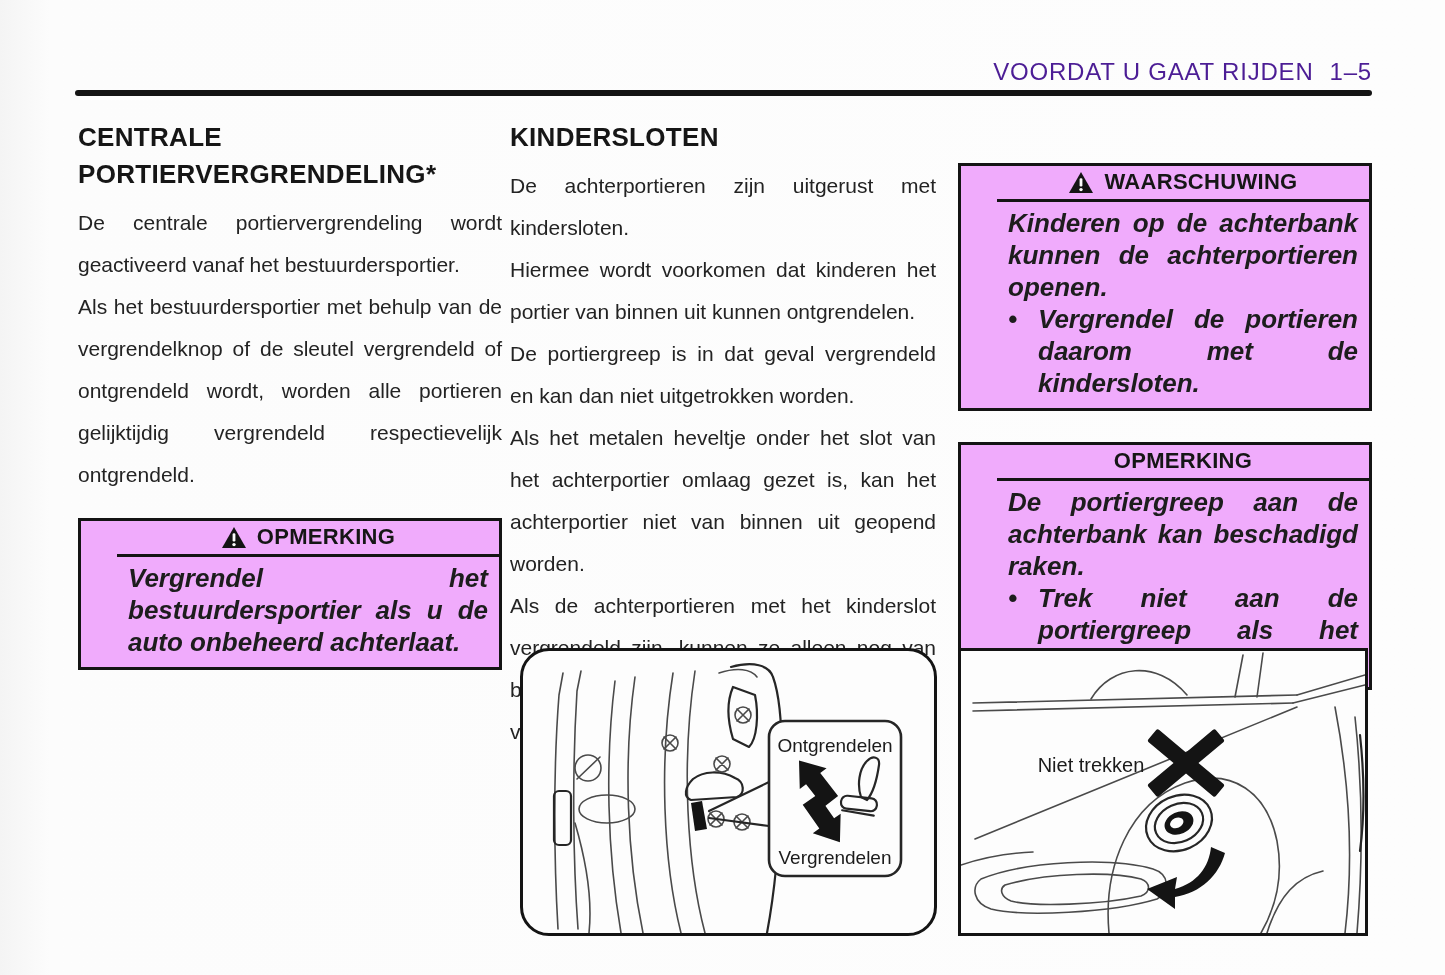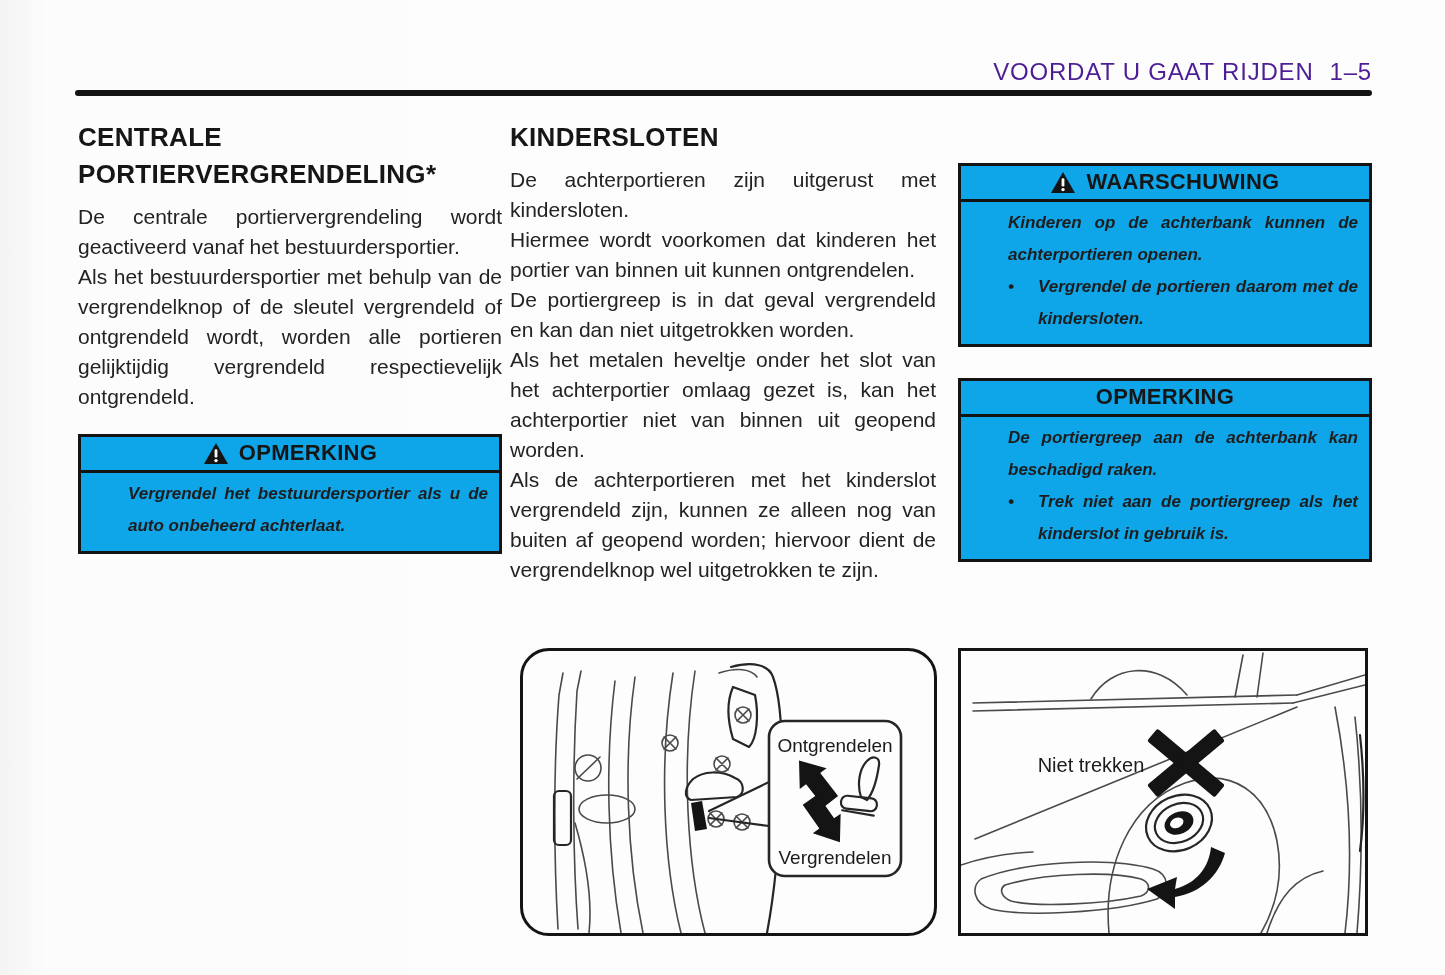--- a/index.html
+++ b/index.html
@@ -10,27 +10,27 @@
   }
   .running-header{position:absolute;top:58px;right:73px;font-size:24px;letter-spacing:.8px;color:#4c1d95;white-space:nowrap;}
   .running-header .pagenum{margin-left:16px;}
   .rule{position:absolute;left:75px;top:90px;width:1297px;height:6px;background:#141414;border-radius:3px;}
   .col{position:absolute;}
   .col-left{left:78px;top:119px;width:424px;}
   .col-mid{left:510px;top:119px;width:426px;}
   .col-right{left:958px;top:163px;width:414px;}
   h2.heading{margin:0;font-size:26px;line-height:37px;font-weight:bold;letter-spacing:.3px;color:#161616;}
   .body-text{margin-top:9px;}
-  .body-text p{margin:0;font-size:21px;line-height:30px;text-align:justify;hyphens:manual;color:#232323;}
-  .notice{border:3px solid #141414;background:#0ea5e9;}
+  .body-text p{margin:0;font-size:21px;line-height:42px;text-align:justify;hyphens:manual;color:#232323;}
+  .notice{border:3px solid #141414;background:#f0abfc;padding-left:36px;}
   .col-left .notice{margin-top:22px;}
   .notice-head{display:flex;align-items:center;justify-content:center;gap:10px;
     border-bottom:3px solid #141414;padding:3px 8px 4px;font-weight:bold;font-size:22px;letter-spacing:.3px;color:#161616;}
   .notice-head svg{display:block;}
-  .notice-body{padding:5px 11px 9px;font-weight:bold;font-style:italic;font-size:17px;line-height:32px;color:#1d1d1d;margin-left:36px;}
+  .notice-body{padding:5px 11px 9px;font-weight:bold;font-style:italic;font-size:26px;line-height:32px;color:#1d1d1d;}
   .notice-body p{margin:0;text-align:justify;}
   .bullet-row{display:flex;}
   .bullet-glyph{flex:0 0 30px;}
   .bullet-text{flex:1;text-align:justify;}
   .box-gap{margin-top:31px;}
   .fig{position:absolute;border:3px solid #141414;background:#fdfdfd;}
   .fig-left{left:520px;top:648px;width:411px;height:282px;border-radius:29px;}
   .fig-right{left:958px;top:648px;width:404px;height:282px;text-align:center;}
   .fig svg{display:block;width:100%;height:100%;}
   .art{fill:none;stroke:#4a4a4a;stroke-width:1.6;stroke-linecap:round;stroke-linejoin:round;}

